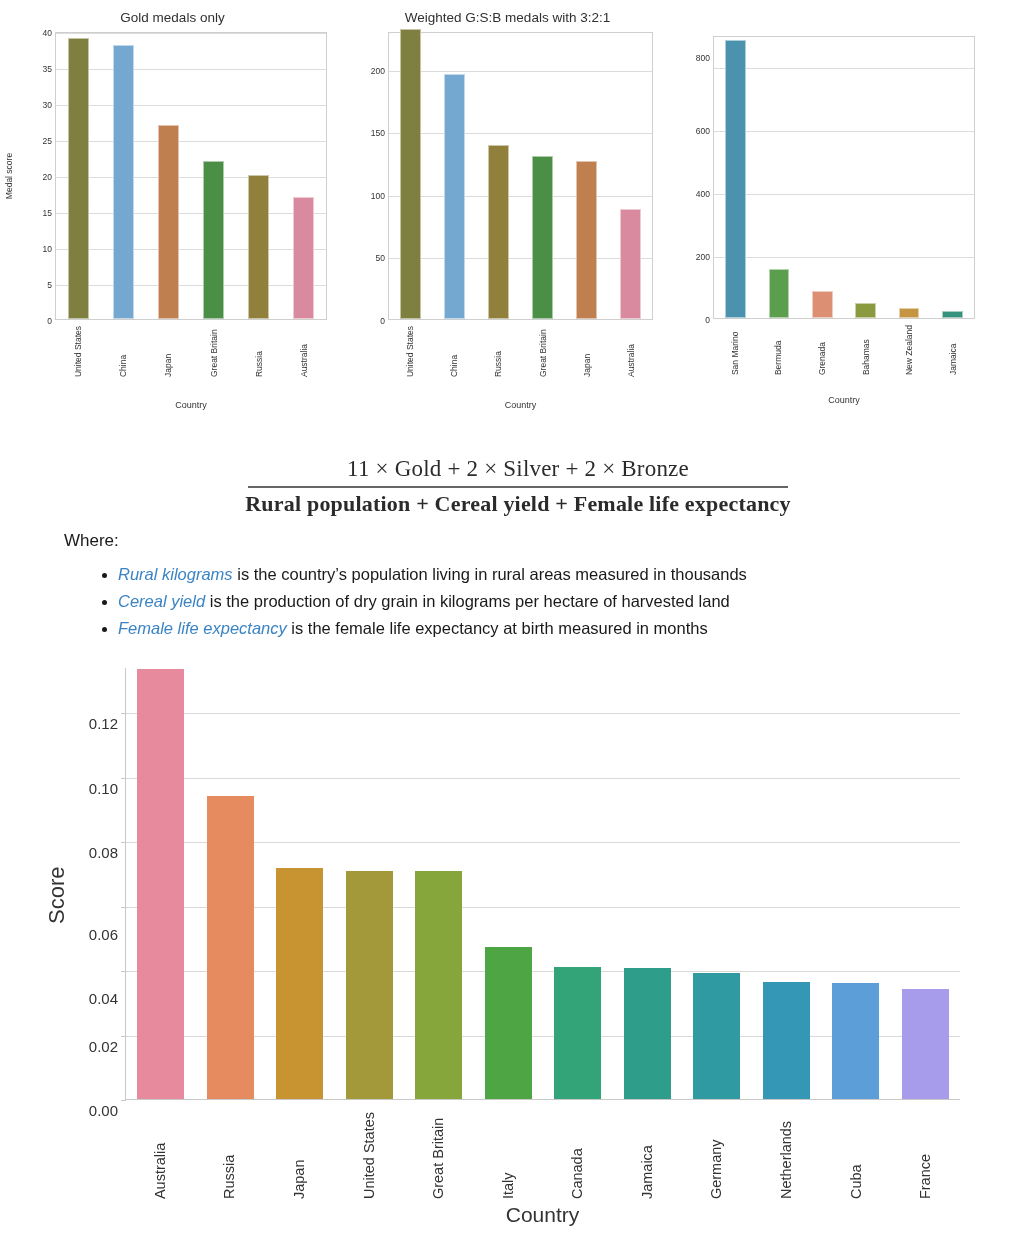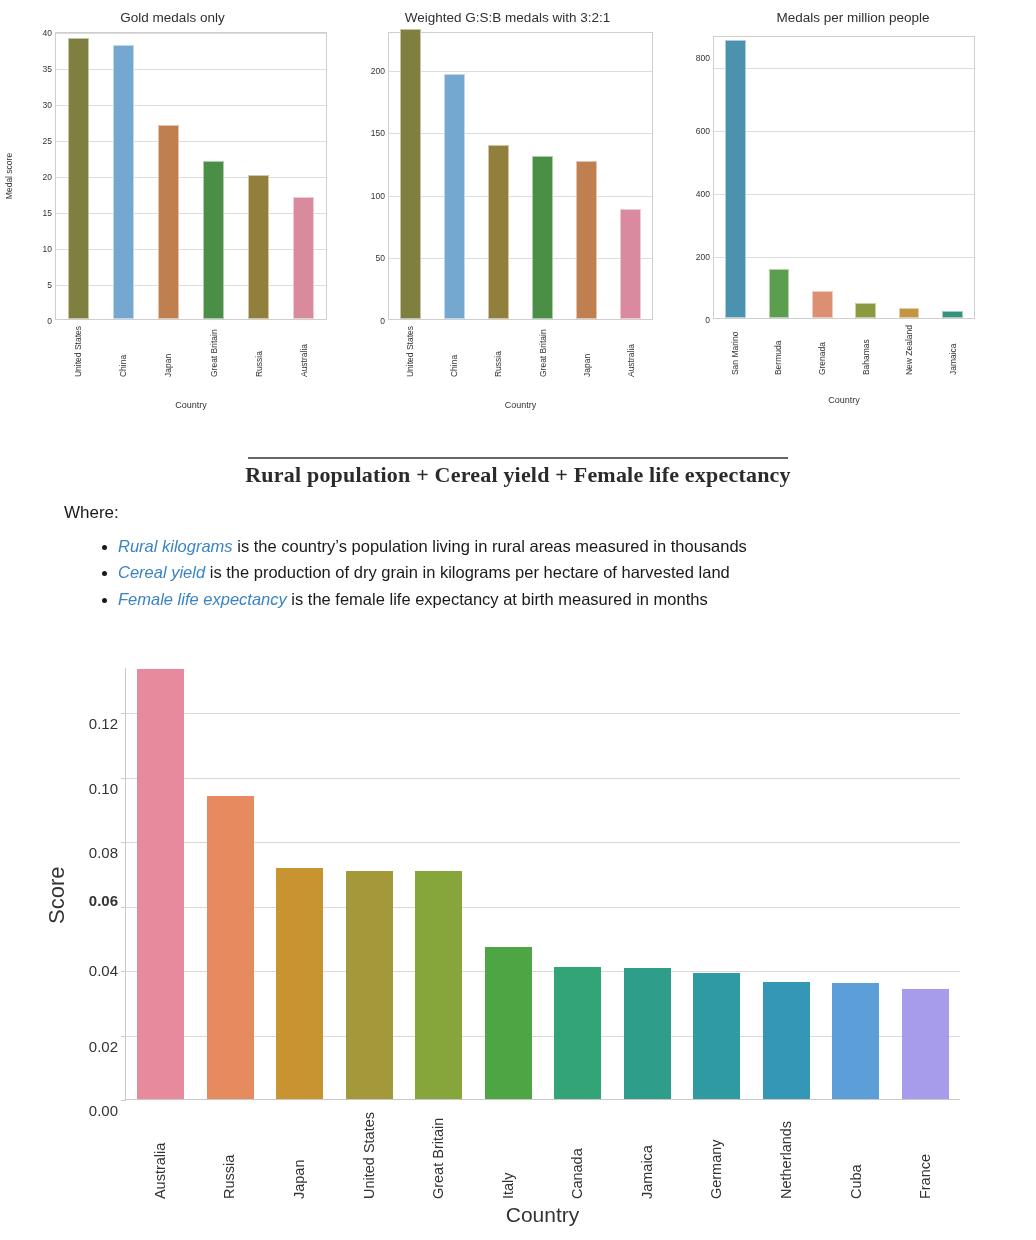--- a/index.html
+++ b/index.html
@@ -142,21 +142,20 @@
         <div class="xtick-wrap">
           <span class="xtick">Japan</span>
         </div>
         <div class="xtick-wrap">
           <span class="xtick">Australia</span>
         </div>
       </div>
     </div>
 
   <div class="mini" id="mini2" style="left:670px;width:366px;height:425px;">
-    <div class="mini-title">Medals per million people</div>
     <div class="mini-plot" id="plot2" style="left:43px;top:36px;width:262px;height:283px;">
         <div class="ytick" style="top: 283px;">0</div>
         <div class="gridline" style="top: 220.111px;"></div>
         <div class="ytick" style="top: 220.111px;">200</div>
         <div class="gridline" style="top: 157.222px;"></div>
         <div class="ytick" style="top: 157.222px;">400</div>
         <div class="gridline" style="top: 94.3333px;"></div>
         <div class="ytick" style="top: 94.3333px;">600</div>
         <div class="gridline" style="top: 31.4444px;"></div>
         <div class="ytick" style="top: 21px;">800</div>
@@ -188,20 +187,21 @@
         </div>
         <div class="xtick-wrap">
           <span class="xtick">Jamaica</span>
         </div>
       </div>
     </div>
 </div>
 
 <div class="formula-block">
   <div class="frac">
+    <div class="frac-num">11 × Gold + 2  × Silver + 2  × Bronze</div>
     <div class="frac-rule"></div>
     <div class="frac-den">Rural population + Cereal yield + Female life expectancy</div>
   </div>
   <div class="where">Where:</div>
   <ul class="bullets" id="definition-list">
       <li><span class="term">Rural kilograms</span><span> is the country’s population living in rural areas measured in thousands</span></li>
       <li><span class="term">Cereal yield</span><span> is the production of dry grain in kilograms per hectare of harvested land</span></li>
       <li><span class="term">Female life expectancy</span><span> is the female life expectancy at birth measured in months</span></li>
     </ul>
 </div>
@@ -209,24 +209,24 @@
 <div class="main-chart">
   <div class="main-ylabel" style="top: 264px;">Score</div>
   <div class="main-plot" id="plot3">
       <div class="main-ytick-mark" style="top: 432px;"></div>
       <div class="main-ytick" style="top: 425px;">0.00</div>
       <div class="gridline" style="top: 367.522px;"></div>
       <div class="main-ytick-mark" style="top: 367.522px;"></div>
       <div class="main-ytick" style="top: 360.522px;">0.02</div>
       <div class="gridline" style="top: 303.045px;"></div>
       <div class="main-ytick-mark" style="top: 303.045px;"></div>
-      <div class="main-ytick" style="top: 285px; margin-left: 20px;">0.04</div>
+      <div class="main-ytick" style="top: 313px; margin-left: 20px;">0.04</div>
       <div class="gridline" style="top: 238.567px;"></div>
       <div class="main-ytick-mark" style="top: 238.567px;"></div>
-      <div class="main-ytick" style="top: 215px; font-weight: bold;">0.06</div>
+      <div class="main-ytick" style="top: 249px;">0.06</div>
       <div class="gridline" style="top: 174.09px;"></div>
       <div class="main-ytick-mark" style="top: 174.09px;"></div>
       <div class="main-ytick" style="top: 167.09px;">0.08</div>
       <div class="gridline" style="top: 109.612px;"></div>
       <div class="main-ytick-mark" style="top: 109.612px;"></div>
       <div class="main-ytick" style="top: 102.612px;">0.10</div>
       <div class="gridline" style="top: 45.1343px;"></div>
       <div class="main-ytick-mark" style="top: 45.1343px;"></div>
       <div class="main-ytick" style="top: 38.1343px;">0.12</div>
       <div class="main-bars">

